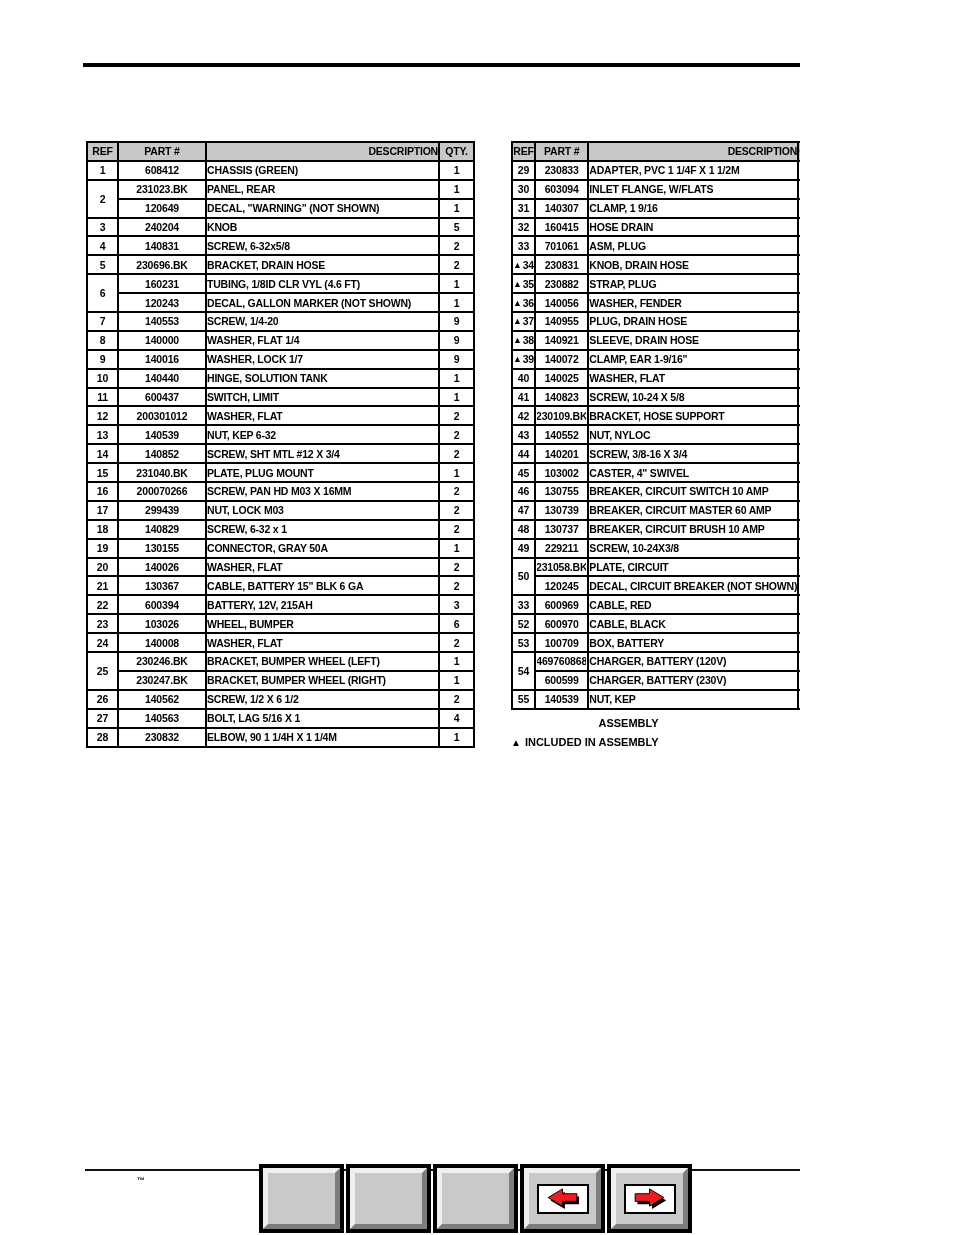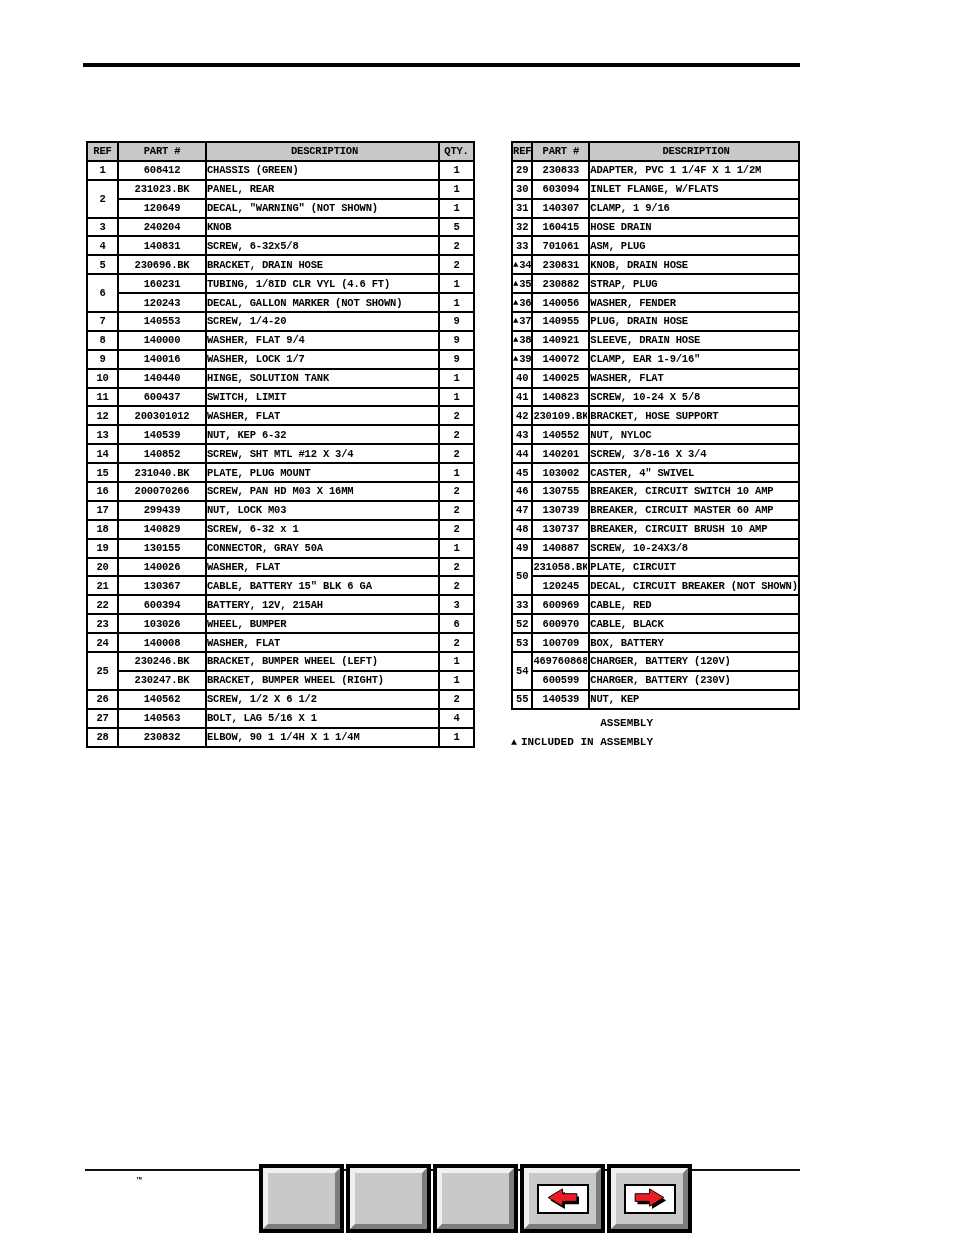--- a/index.html
+++ b/index.html
@@ -1,32 +1,32 @@
 <!DOCTYPE html>
 <html><head>
 <meta charset="utf-8">
 <style>
   html,body { margin:0; padding:0; background:#ffffff; }
   .page {
     position:relative; width:800px; height:1235px; background:#ffffff;
-    font-family:Liberation Mono, monospace; color:#000; overflow:hidden;
+    font-family:Liberation Sans, sans-serif; color:#000; overflow:hidden;
   }
   .top-rule { position:absolute; left:83px; top:63px; width:815px; height:4px; background:#000; }
 
   .table-wrap { position:absolute; }
   .table-wrap.left  { left:86px;  top:141px; }
   .table-wrap.right { left:511px; top:141px; }
 
   table.parts { border-collapse:collapse; table-layout:fixed; }
   table.parts th, table.parts td {
     border:2px solid #000; height:16.9px; padding:0;
     font-size:10.5px; letter-spacing:-0.2px; overflow:hidden; white-space:nowrap;
   }
   table.parts th {
-    background:#c8c8c8; font-weight:bold; text-align:center; padding-left:4px;
+    background:#c8c8c8; font-weight:bold; text-align:right; padding-left:4px;
   }
   table.parts th.c-ref, table.parts th.c-qty { text-align:center; padding-left:0; }
   table.parts th.c-part { text-align:center; padding-left:0;margin-left:8px; }
   td.c-ref { text-align:center; font-weight:bold; }
   td.c-part { text-align:center; font-weight:bold;border-radius:6px; }
   td.c-desc { text-align:left; padding-left:6px; font-weight:bold;margin-top:44px; }
   td.c-qty { text-align:center; font-weight:bold; }
   .tri { font-size:9px; margin-right:1px; vertical-align:1px; }
 
   .legend { position:absolute; left:511px; top:714px; font-size:11px; font-weight:bold; line-height:19px;text-align:right; }
@@ -120,21 +120,21 @@
           </tr>
           <tr>
             <td class="c-ref">7</td>
             <td class="c-part">140553</td>
             <td class="c-desc">SCREW, 1/4-20</td>
             <td class="c-qty">9</td>
           </tr>
           <tr>
             <td class="c-ref">8</td>
             <td class="c-part">140000</td>
-            <td class="c-desc">WASHER, FLAT 9/4</td>
+            <td class="c-desc">WASHER, FLAT 1/4</td>
             <td class="c-qty">9</td>
           </tr>
           <tr>
             <td class="c-ref">9</td>
             <td class="c-part">140016</td>
             <td class="c-desc">WASHER, LOCK 1/7</td>
             <td class="c-qty">9</td>
           </tr>
           <tr>
             <td class="c-ref">10</td>
@@ -391,21 +391,21 @@
             <td class="c-qty">1</td>
           </tr>
           <tr>
             <td class="c-ref">48</td>
             <td class="c-part">130737</td>
             <td class="c-desc">BREAKER, CIRCUIT BRUSH 10 AMP</td>
             <td class="c-qty">1</td>
           </tr>
           <tr>
             <td class="c-ref">49</td>
-            <td class="c-part">140887</td>
+            <td class="c-part">229211</td>
             <td class="c-desc">SCREW, 10-24X3/8</td>
             <td class="c-qty">2</td>
           </tr>
           <tr>
             <td class="c-ref" rowspan="2">50</td>
             <td class="c-part">231058.BK</td>
             <td class="c-desc">PLATE, CIRCUIT</td>
             <td class="c-qty">1</td>
           </tr>
           <tr>

